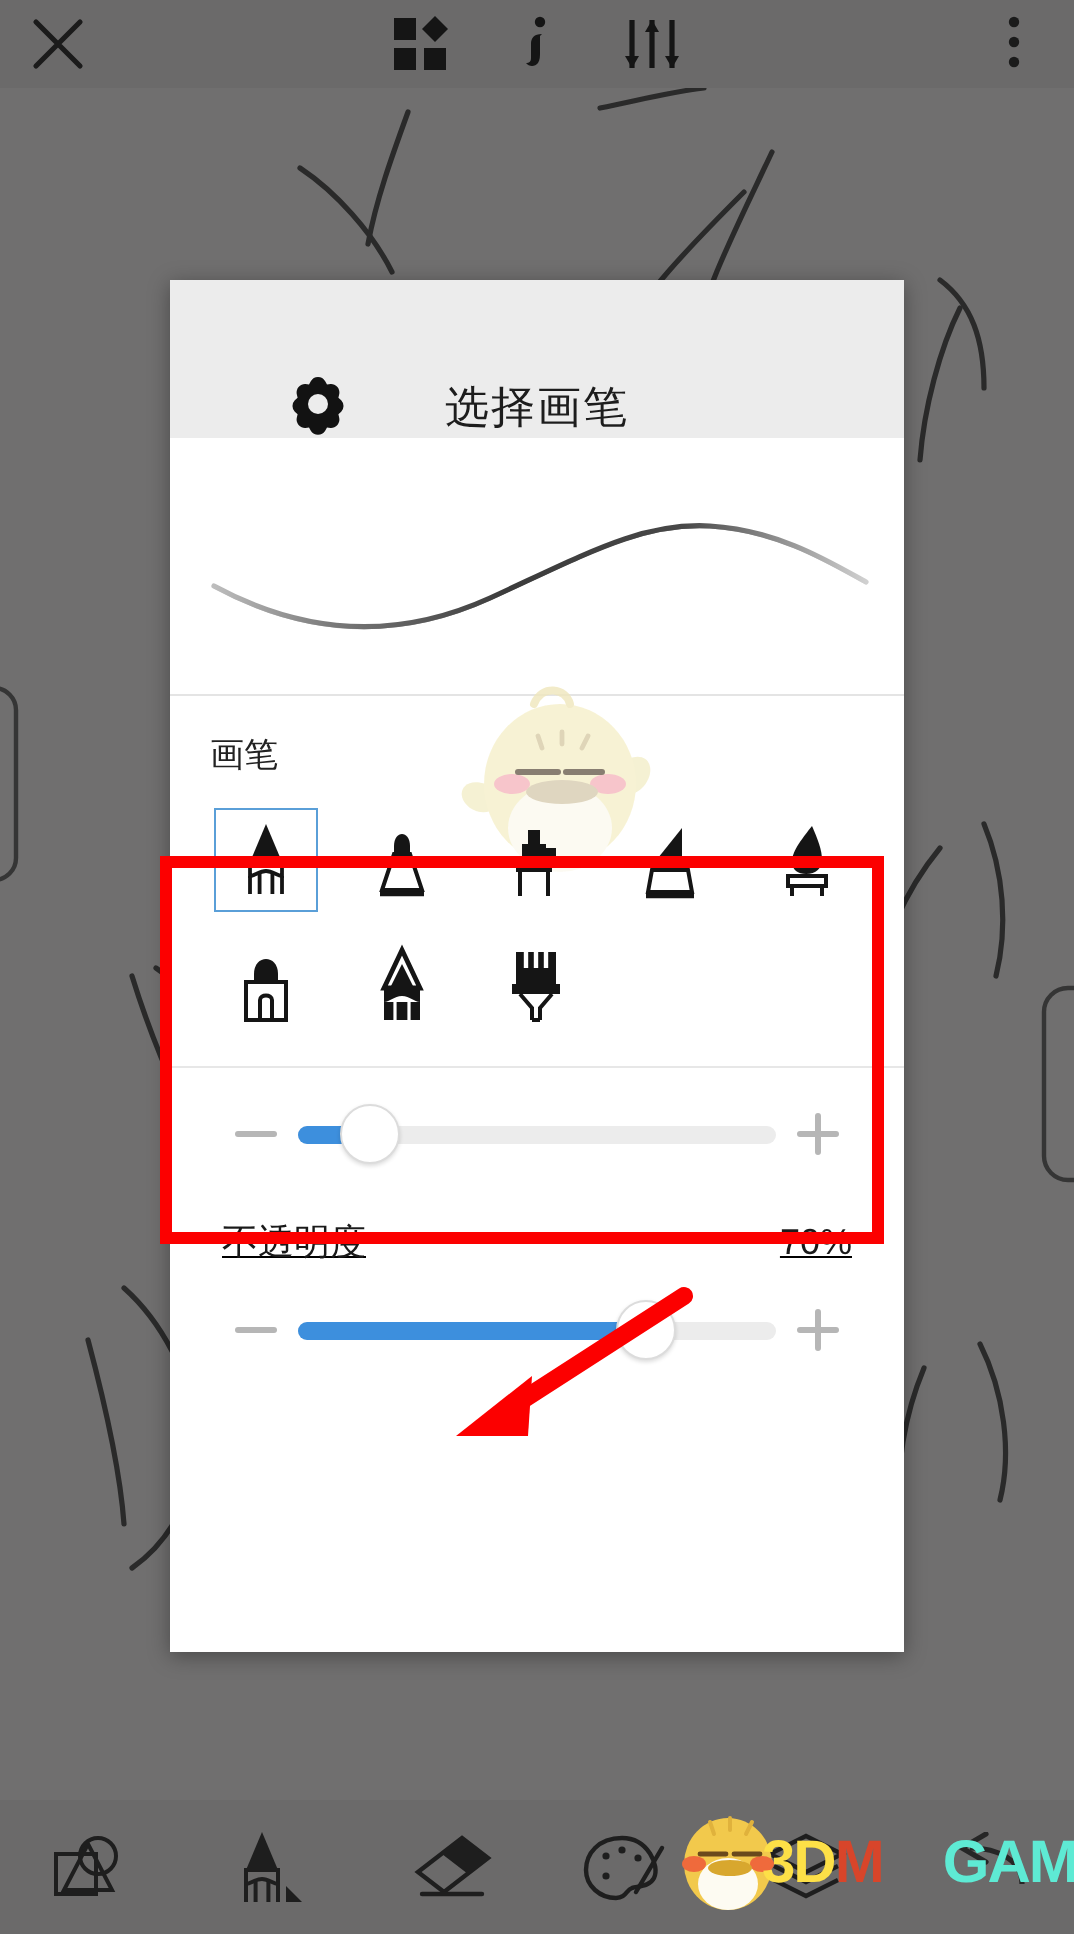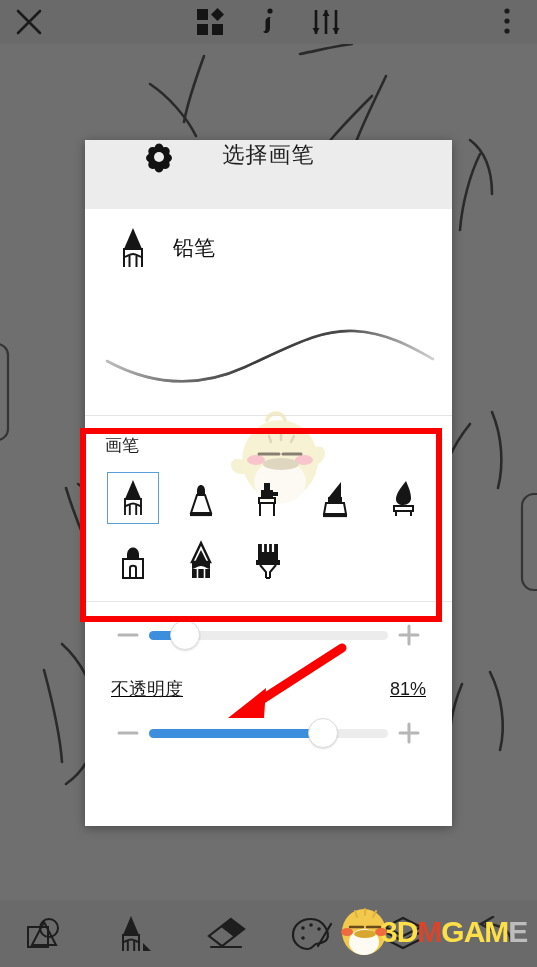--- a/index.html
+++ b/index.html
@@ -40,22 +40,22 @@
   .tb-sliders { width:54px; }
   .tb-more { width:60px; }
 
   
   .dialog {
     position:absolute; left:85px; top:140px; width:367px; height:686px;
     background:#ffffff;
     box-shadow:0 2px 10px rgba(0,0,0,0.35);
   }
   .dlg-header {
-    height:69px; background:#ececec;
-    display:flex; align-items:flex-start;
+    height:79px; background:#ececec;
+    display:flex; align-items:flex-end;
     position:relative;
     padding-left:35px;
   }
   .dlg-gear { margin-left:22px; display:flex; align-items:center; }
   .dlg-title {
     position:absolute; left:0; right:0; text-align:center;
     font-size:22px; color:#1d1d1d; letter-spacing:1px;
   }
 
   .brush-name-row {
@@ -154,21 +154,21 @@
     position:absolute; right:4px; bottom:6px; width:196px; height:58px;
     display:flex; align-items:center;
   }
   .wm-text {
     font-size:30px; font-weight:bold; letter-spacing:-1px;
     font-family:"Liberation Sans", sans-serif;
     position:absolute; left:44px; top:12px;
   }
   .wm-a { color:#fde047; }
   .wm-b { color:#d8452a; }
-  .wm-c { color:#fde047; }
+  .wm-c { color:#5eead4;margin-left:30px; }
   .wm-d { color:#bdbdbd; }
 </style>
 </head>
 <body>
 
 <div id="app">
 
   <div class="canvas-bg">
     <svg class="sketch" viewBox="0 0 537 856">
       <g fill="none" stroke="#2a2a2a" stroke-width="2.6" stroke-linecap="round">
@@ -243,30 +243,20 @@
                    a4.2 4.2 0 0 1 0 5.8 l-1.4 1.2 0.4 1.8 a4.2 4.2 0 0 1 -4.3 5.1 l-1.8-0.2 -0.9 1.6
                    a4.2 4.2 0 0 1 -7.2 0 l-0.9-1.6 -1.8 0.2 a4.2 4.2 0 0 1 -4.3-5.1 l0.4-1.8 -1.4-1.2
                    a4.2 4.2 0 0 1 0-5.8 l1.4-1.2 -0.4-1.8 a4.2 4.2 0 0 1 4.3-5.1 l1.8 0.2 0.9-1.6
                    A4.2 4.2 0 0 1 17 3.5 Z" fill="#121212"></path>
           <circle cx="17" cy="17" r="5" fill="#ececec"></circle>
         </svg>
       </div>
       <div class="dlg-title">选择画笔</div>
     </div>
 
-    <div class="brush-name-row">
-      <div class="brush-name-icon">
-        <svg width="36" height="46" viewBox="0 0 36 46">
-          <path d="M18 3 L27 24 L9 24 Z" fill="#151515"></path>
-          <path d="M9 24 L27 24 L27 32 C24 32 22 29 18 29 C14 29 12 32 9 32 Z" fill="none" stroke="#151515" stroke-width="2"></path>
-          <path d="M9 32 L9 42 M14.5 31 L14.5 42 M21.5 31 L21.5 42 M27 32 L27 42" stroke="#151515" stroke-width="2"></path>
-        </svg>
-      </div>
-      <div class="brush-name-label">铅笔</div>
-    </div>
 
     <div class="preview">
       <svg width="367" height="128" viewBox="0 0 367 128">
         <defs>
           <linearGradient id="strokeGrad" x1="0" y1="0" x2="1" y2="0">
             <stop offset="0%" stop-color="#bdbdbd"></stop>
             <stop offset="18%" stop-color="#7a7a7a"></stop>
             <stop offset="45%" stop-color="#3b3b3b"></stop>
             <stop offset="72%" stop-color="#484848"></stop>
             <stop offset="100%" stop-color="#d0d0d0"></stop>
@@ -403,21 +393,21 @@
           <svg width="26" height="26" viewBox="0 0 26 26">
             <path d="M4 13 L22 13 M13 4 L13 22" stroke="#b6b6b6" stroke-width="3" stroke-linecap="round"></path>
           </svg>
         </div>
       </div>
     </div>
 
     <div class="slider-block" style="border-top:none;text-decoration:underline;">
       <div class="slider-row-top">
         <span class="slider-label">不透明度</span>
-        <span class="slider-value">81%</span>
+        <span class="slider-value">70%</span>
       </div>
       <div class="slider-row-ctl">
         <div class="minus">
           <svg width="26" height="26" viewBox="0 0 26 26">
             <path d="M4 13 L22 13" stroke="#b6b6b6" stroke-width="3" stroke-linecap="round"></path>
           </svg>
         </div>
         <div class="track-wrap">
           <div class="track"></div>
           <div class="fill" id="opacity-fill" style="width: 73%;"></div>

